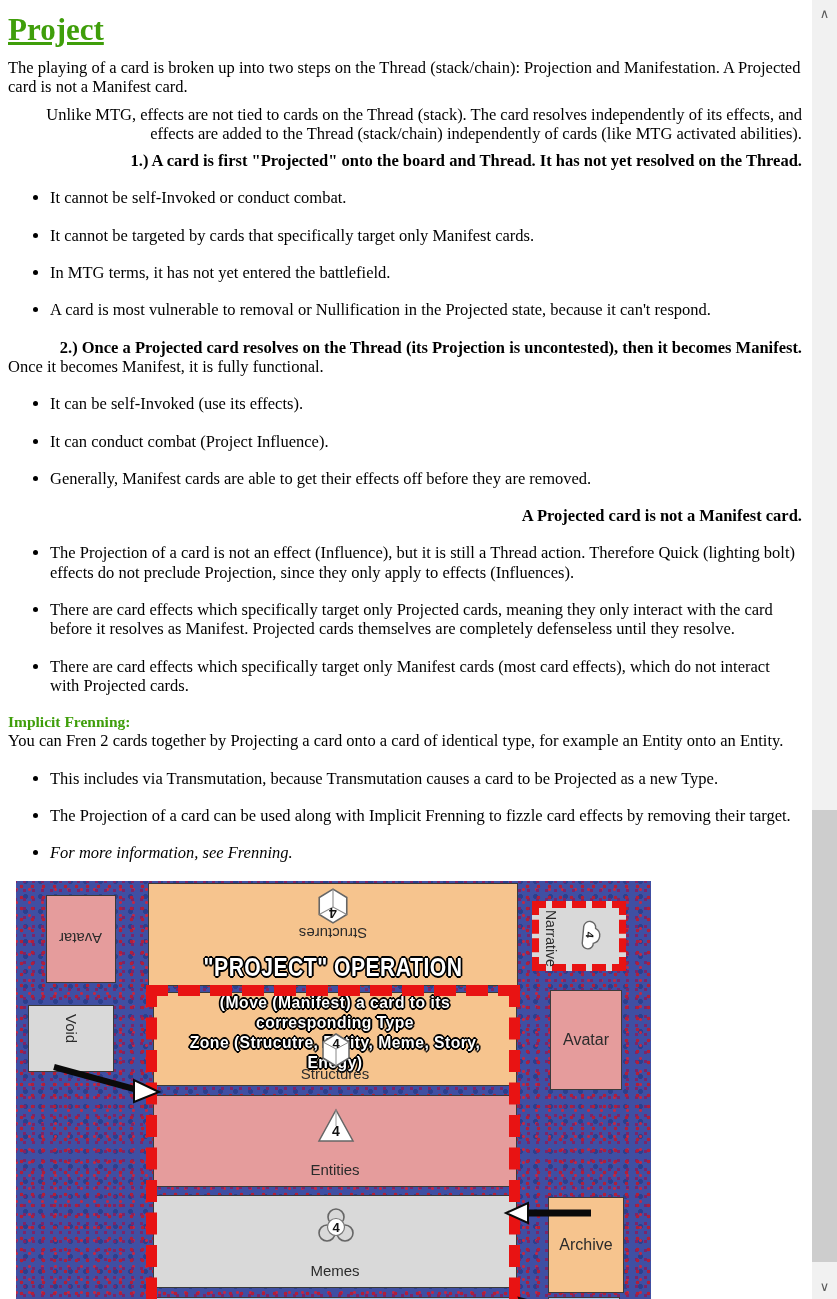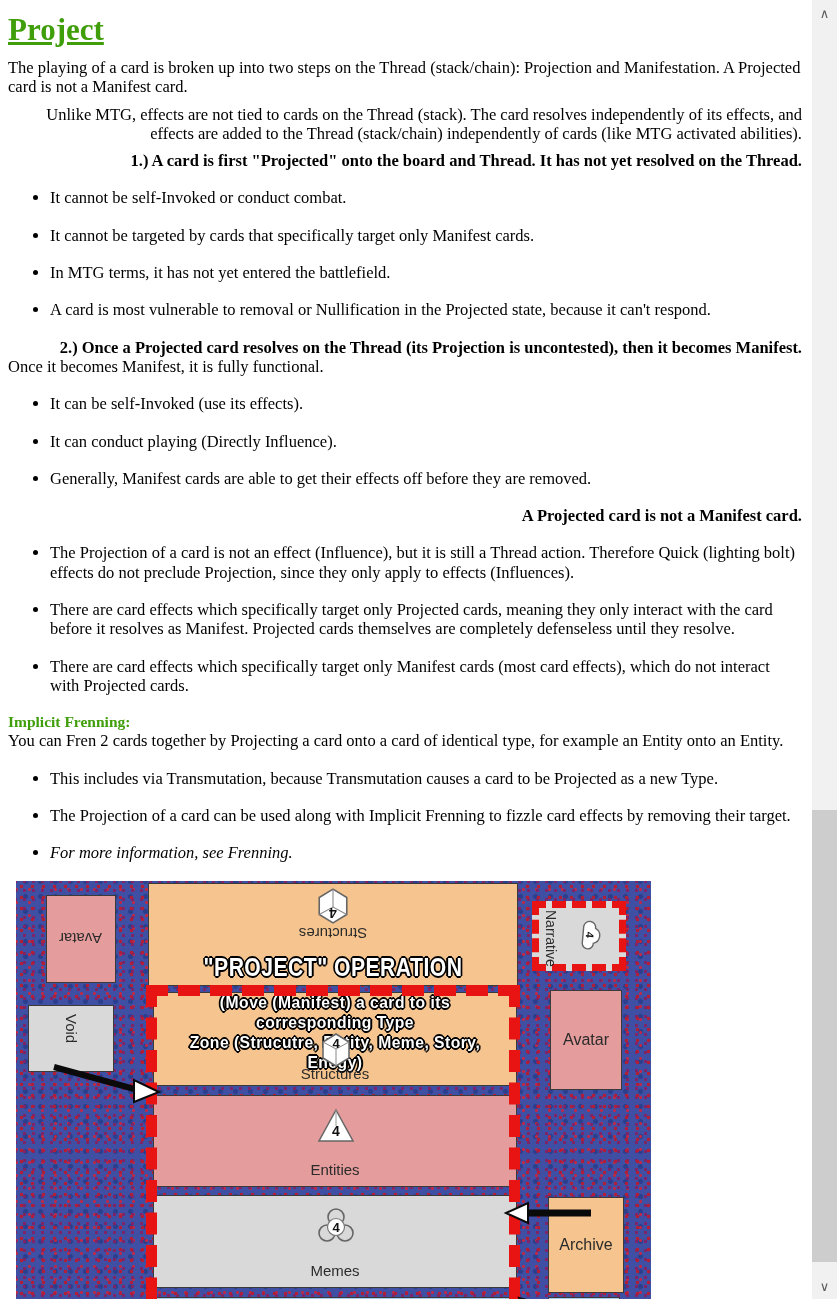--- a/index.html
+++ b/index.html
@@ -77,21 +77,21 @@
     <li>It cannot be self-Invoked or conduct combat.</li>
     <li>It cannot be targeted by cards that specifically target only Manifest cards.</li>
     <li>In MTG terms, it has not yet entered the battlefield.</li>
     <li>A card is most vulnerable to removal or Nullification in the Projected state, because it can't respond.</li>
   </ul>
 
   <p class="gap bold">2.) Once a Projected card resolves on the Thread (its Projection is uncontested), then it becomes Manifest.</p>
   <p>Once it becomes Manifest, it is fully functional.</p>
   <ul>
     <li>It can be self-Invoked (use its effects).</li>
-    <li>It can conduct playing (Directly Influence).</li>
+    <li>It can conduct combat (Project Influence).</li>
     <li>Generally, Manifest cards are able to get their effects off before they are removed.</li>
   </ul>
 
   <p class="gap bold">A Projected card is not a Manifest card.</p>
   <ul>
     <li>The Projection of a card is not an effect (Influence), but it is still a Thread action. Therefore Quick (lighting bolt) effects do not preclude Projection, since they only apply to effects (Influences).</li>
     <li>There are card effects which specifically target only Projected cards, meaning they only interact with the card before it resolves as Manifest. Projected cards themselves are completely defenseless until they resolve.</li>
     <li>There are card effects which specifically target only Manifest cards (most card effects), which do not interact with Projected cards.</li>
   </ul>
 

